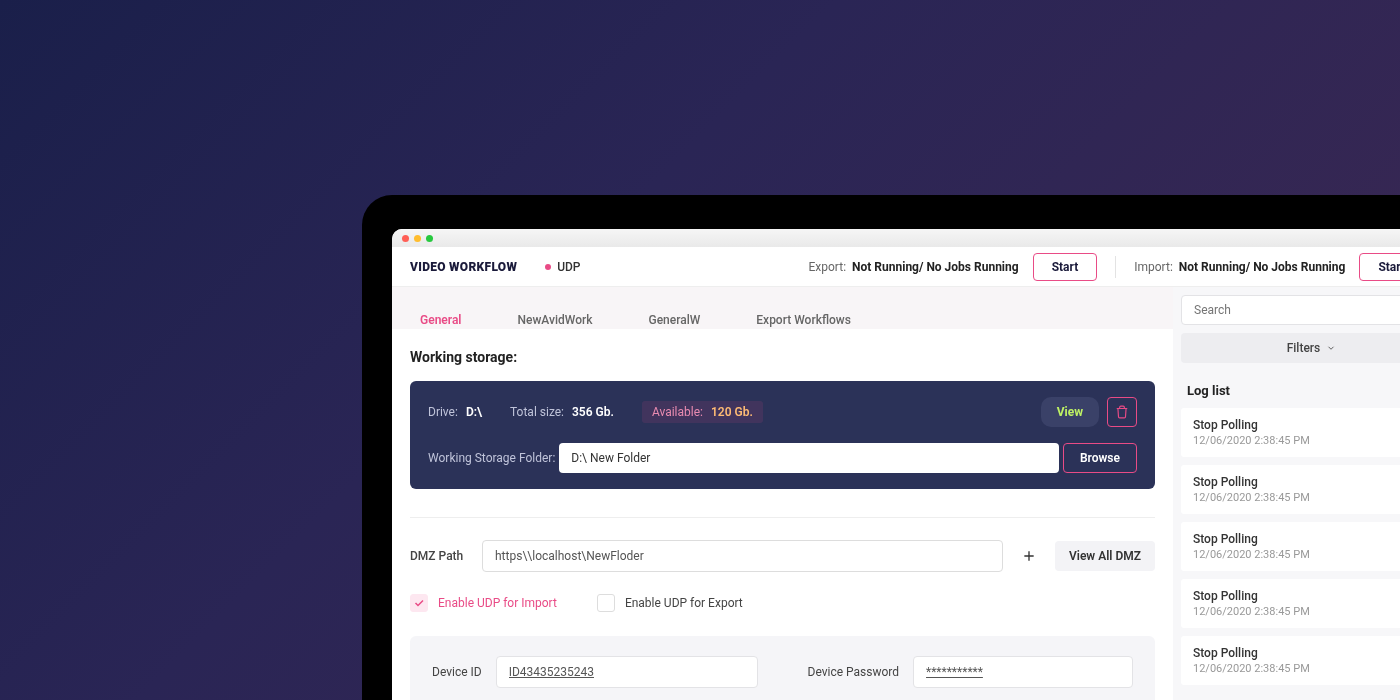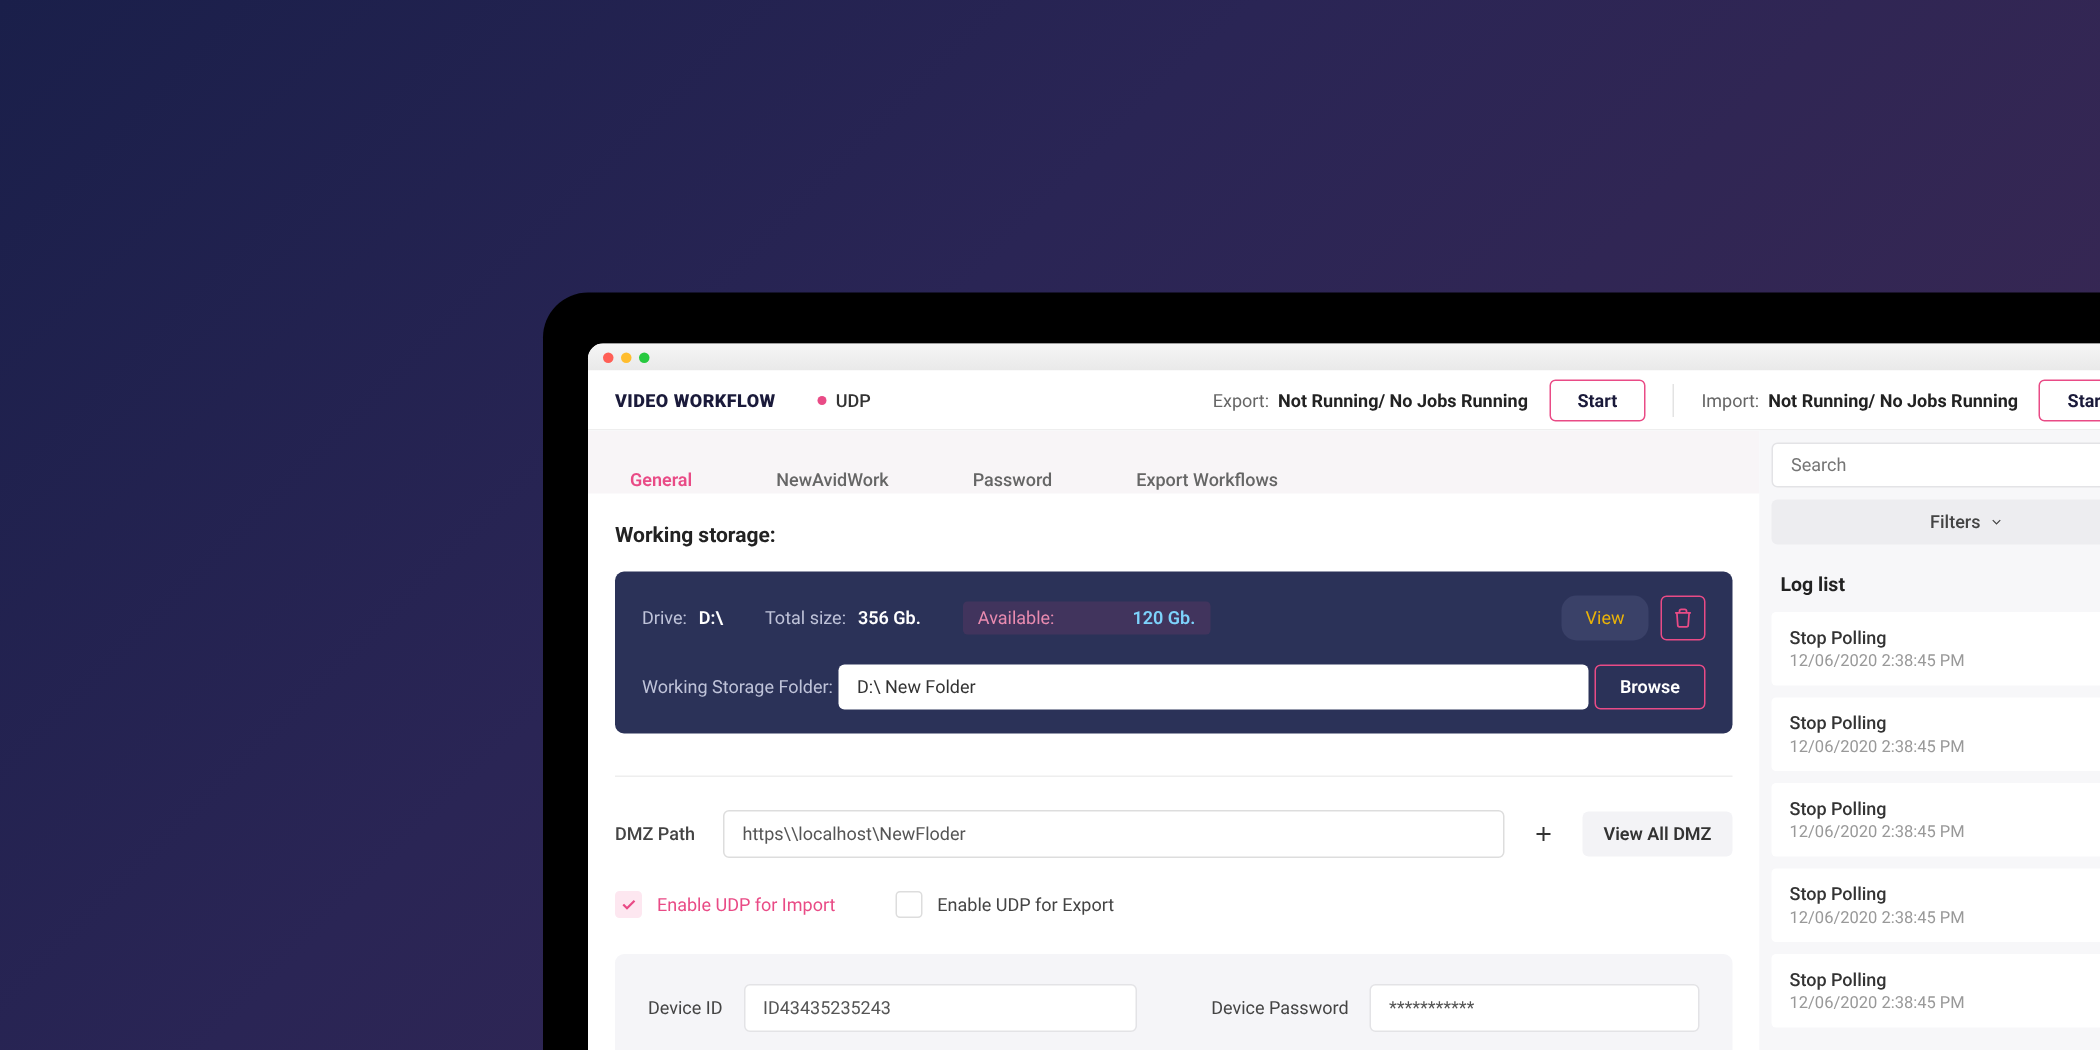--- a/index.html
+++ b/index.html
@@ -33,22 +33,22 @@
 .tab.active { color: #e94b86; font-weight: 600; }
 .main-content { padding: 20px 18px 0 18px; flex: 1; }
 
 .section-title { font-size: 14px; font-weight: 700; color: #222; margin-bottom: 16px; }
 .storage-card { background: #2b3258; border-radius: 6px; padding: 16px 18px; color: #fff; }
 .storage-row1 { display: flex; align-items: center; gap: 8px; font-size: 12px; }
 .sr-label { color: #bfc3d9; }
 .sr-value { font-weight: 600; margin-right: 20px; }
 .avail-badge { background: rgba(233,75,134,0.12); padding: 4px 10px; border-radius: 3px; display: inline-flex; gap: 8px; }
 .avail-badge .al { color: #e98bb0; }
-.avail-badge .av { color: #7dd3fc; font-weight: 600; margin-left: 44px; }
-.btn-view { margin-left: auto; background: #3a4168; border: none; color: #eab308; font-size: 12px; padding: 8px 16px; border-radius: 10px; cursor: pointer; font-weight: 400; }
+.avail-badge .av { color: #fdba74; font-weight: 600; }
+.btn-view { margin-left: auto; background: #3a4168; border: none; color: #bef264; font-size: 12px; padding: 8px 16px; border-radius: 10px; cursor: pointer; font-weight: 700; }
 .btn-trash { width: 30px; height: 30px; border: 1px solid #e94b86; background: transparent; border-radius: 4px; cursor: pointer; display: flex; align-items: center; justify-content: center; }
 .storage-row2 { display: flex; align-items: center; gap: 4px; margin-top: 16px; }
 .wsf-label { font-size: 12px; color: #bfc3d9; white-space: nowrap; }
 .wsf-input { flex: 1; height: 30px; border-radius: 4px; border: none; padding: 0 12px; font-size: 12px; color: #333; background: #fff; }
 .btn-browse { border: 1px solid #e94b86; background: transparent; color: #fff; font-size: 12px; padding: 7px 16px; border-radius: 4px; cursor: pointer; font-weight: 600; }
 
 .hr { border: none; border-top: 1px solid #eee; margin: 28px 0 22px; }
 
 .dmz-row { display: flex; align-items: center; gap: 12px; }
 .dmz-label { font-size: 12px; color: #444; font-weight: 500; width: 60px; }
@@ -59,21 +59,21 @@
 .checks-row { display: flex; align-items: center; gap: 40px; margin-top: 22px; }
 .chk { display: flex; align-items: center; gap: 10px; font-size: 12px; cursor: pointer; }
 .chk.on .chkbox { background: #fde7f0; border-color: #fde7f0; }
 .chk.on .chklabel { color: #e94b86; }
 .chkbox { width: 18px; height: 18px; border: 1px solid #ddd; border-radius: 3px; display: flex; align-items: center; justify-content: center; }
 .chklabel { color: #444; }
 
 .device-card { background: #f5f5f8; border-radius: 6px; padding: 20px 22px; margin-top: 24px; display: flex; gap: 50px; }
 .dgroup { display: flex; align-items: center; gap: 14px; flex: 1; }
 .dlabel { font-size: 12px; color: #444; white-space: nowrap; }
-.dinput { flex: 1; height: 32px; border: 1px solid #e3e3e6; border-radius: 4px; padding: 0 12px; font-size: 12px; color: #555; background: #fff; }
+.dinput { flex: 1; height: 32px; border: 1px solid #e3e3e6; border-radius: 4px; padding: 0 12px; font-size: 12px; color: #555; background: #fff; text-decoration: underline; }
 
 .side-col { flex: 1; background: #f7f7f9; padding: 8px 0 0 8px; display: flex; flex-direction: column; }
 .search-input { width: calc(100% - 0px); height: 30px; border: 1px solid #e3e3e6; border-radius: 4px; padding: 0 12px; font-size: 12px; color: #888; background: #fff; }
 .filters-bar { height: 30px; background: #ededf0; border-radius: 4px; margin-top: 8px; display: flex; align-items: center; justify-content: center; gap: 6px; font-size: 12px; color: #444; cursor: pointer; font-weight: 500; }
 .loglist-title { font-size: 13px; font-weight: 700; color: #222; margin: 20px 0 10px 6px; }
 .log-item { background: #fff; border-radius: 3px; padding: 10px 12px; margin-bottom: 8px; }
 .log-title { font-size: 12px; color: #333; font-weight: 500; }
 .log-time { font-size: 11px; color: #999; margin-top: 2px; }
 </style>
 </head>
@@ -101,21 +101,21 @@
     <span class="exp-status">Not Running/ No Jobs Running</span>
     <button class="btn-start">Start</button>
   </div>
 
   <div class="body-row">
 
     <div class="main-col">
       <div class="tabs">
         <div class="tab active">General</div>
         <div class="tab">NewAvidWork</div>
-        <div class="tab">Password</div>
+        <div class="tab">GeneralW</div>
         <div class="tab">Export Workflows</div>
       </div>
 
       <div class="main-content">
         <div class="section-title">Working storage:</div>
 
         <div class="storage-card">
           <div class="storage-row1">
             <span class="sr-label">Drive:</span>
             <span class="sr-value">D:\</span>

